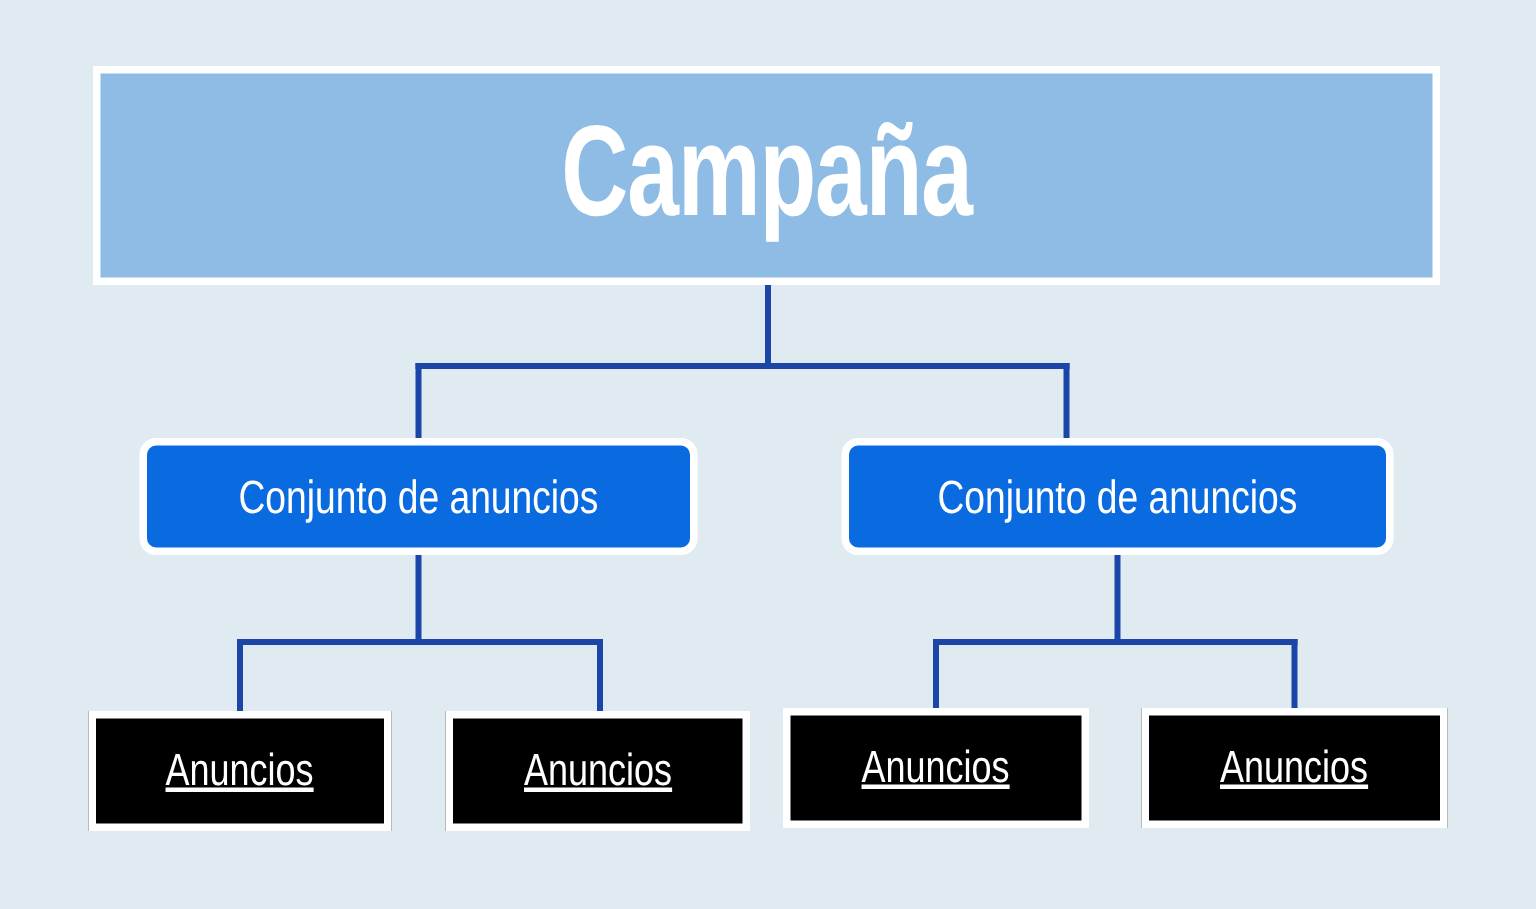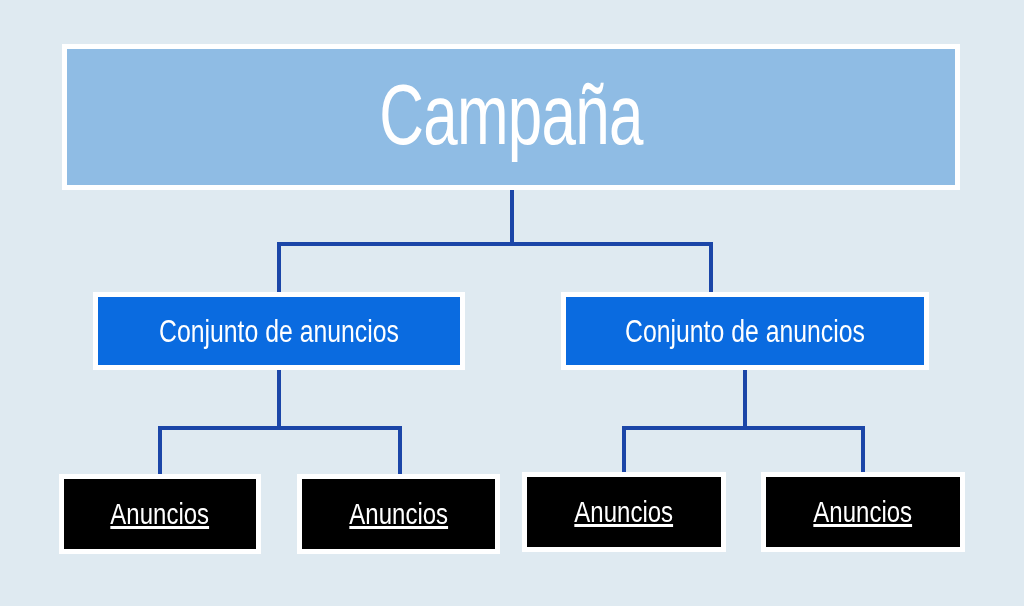--- a/index.html
+++ b/index.html
@@ -42,35 +42,36 @@
   }
 
   
   .node.campaign {
     left: 62px;
     top: 44px;
     width: 898px;
     height: 146px;
     background: #8fbce4;
     font-size: 86px;
-    font-weight: 400;
+    font-weight: 700;
     letter-spacing: -1px;
   }
   .node.campaign .node-label {
     transform: scaleX(0.72);
     padding-bottom: 6px;
   }
 
   
   .node.adset {
     top: 292px;
     height: 78px;
     background: #0a6be0;
     font-size: 31px;
     font-weight: 400;
+    border-radius: 11px;
   }
   .node.adset.adset-left  { left: 93px;  width: 372px; }
   .node.adset.adset-right { left: 561px; width: 368px; }
 
   
   .node.ad {
     height: 80px;
     background: #000000;
     font-size: 30px;
     font-weight: 400;

